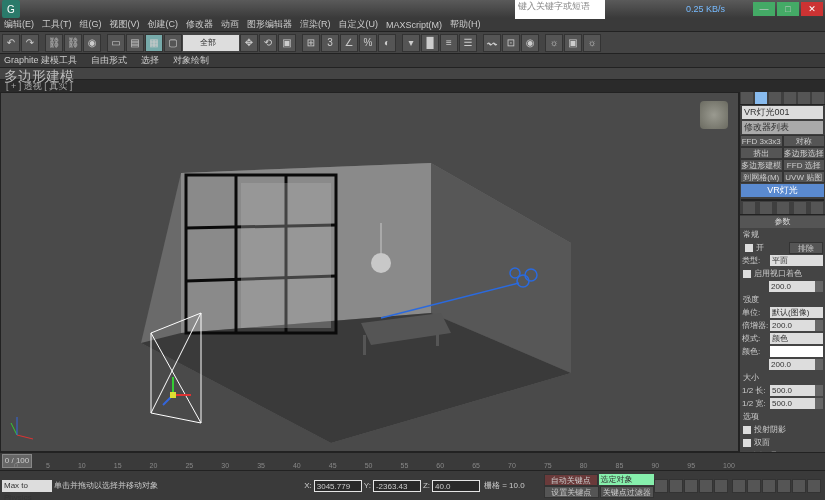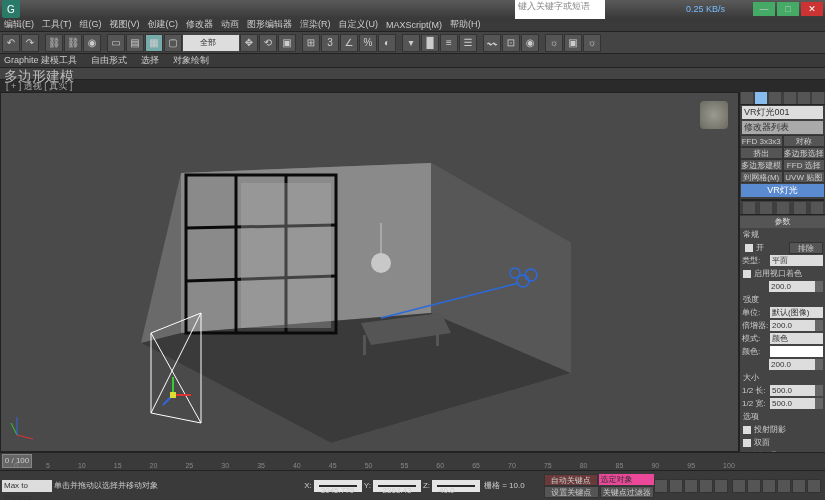--- a/index.html
+++ b/index.html
@@ -45,21 +45,21 @@
 .sp-check .cb { width: 8px; height: 8px; background: #ddd; margin-right: 3px; }
 .timeline { height: 18px; background: #3a3a3a; border-top: 1px solid #222; position: relative; }
 .timeline .slider { position: absolute; left: 2px; top: 1px; width: 30px; height: 14px; background: #666; border: 1px solid #888; font-size: 8px; text-align: center; line-height: 12px; }
 .timeline .ticks { position: absolute; left: 14px; right: 90px; bottom: 0; height: 8px; display: flex; justify-content: space-between; font-size: 7px; color: #888; }
 .statusbar { height: 30px; background: #3a3a3a; border-top: 1px solid #222; display: flex; align-items: center; font-size: 8px; color: #ccc; }
 .status-left { width: 50px; background: #ddd; height: 12px; margin: 0 2px; font-size: 8px; color: #333; padding: 0 2px; line-height: 12px; }
 .status-mid { flex: 0 0 180px; }
 .status-coords { display: flex; gap: 2px; margin-left: auto; margin-right: 4px; }
 .status-coords .coord { display: flex; align-items: center; }
 .status-coords .coord span { margin-right: 2px; }
-.status-coords .coord .cv { width: 48px; height: 12px; background: #2a2a2a; border: 5px solid #e5e5e5; padding: 0 2px; line-height: 11px; }
+.status-coords .coord .cv { width: 48px; height: 12px; background: #2a2a2a; border: 1px solid #e5e5e5; padding: 0 2px; line-height: 11px; }
 .status-btns { display: flex; gap: 1px; margin-right: 4px; }
 .sbtn { width: 14px; height: 14px; background: #555; border: 1px solid #333; }
 </style>
 </head>
 <body>
 
 <div class="titlebar">
   <div class="logo">G</div>
   <div class="search">键入关键字或短语</div>
   <span class="kbps">0.25 KB/s</span>
@@ -330,21 +330,21 @@
       </div>
     <div class="coord">
         <span>Z:</span>
         <div class="cv">40.0</div>
       </div>
   </div>
   <div style="width:60px;font-size:8px">栅格 = 10.0</div>
   <div style="flex:0 0 110px">
     <div style="display:flex;gap:1px">
       <div class="sp-btn" style="flex:1;background:#6a3a3a">自动关键点</div>
-      <div class="fld" style="flex:1;height:11px;background:#ec4899;font-size:8px;color:#333;padding:0 2px;line-height:11px">选定对象</div>
+      <div class="fld" style="flex:1;height:11px;background:#86efac;font-size:8px;color:#333;padding:0 2px;line-height:11px">选定对象</div>
     </div>
     <div style="display:flex;gap:1px">
       <div class="sp-btn" style="flex:1">设置关键点</div>
       <div class="sp-btn" style="flex:1">关键点过滤器</div>
     </div>
   </div>
   <div class="status-btns">
     <div class="sbtn"></div>
     <div class="sbtn"></div>
     <div class="sbtn"></div>

